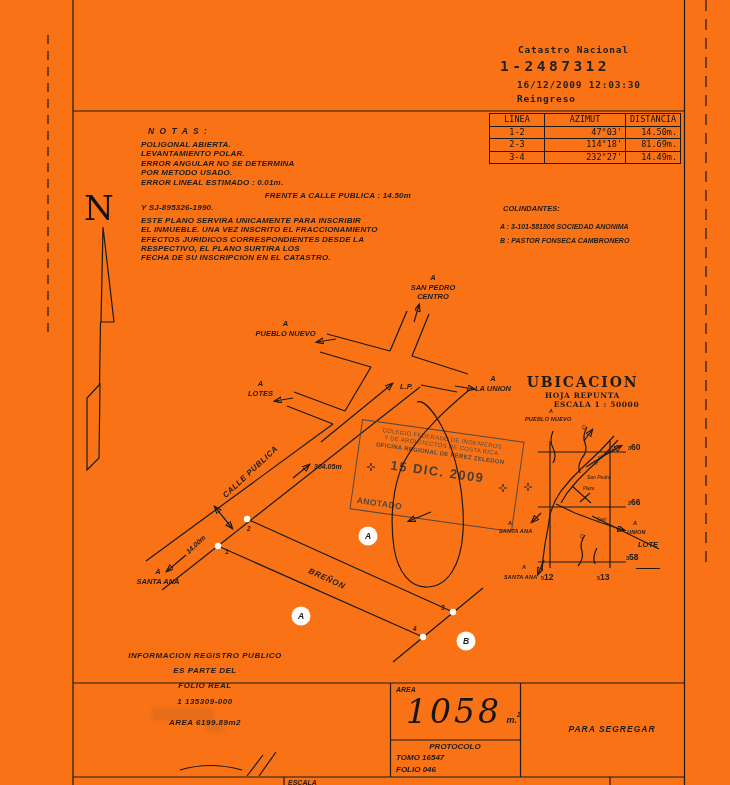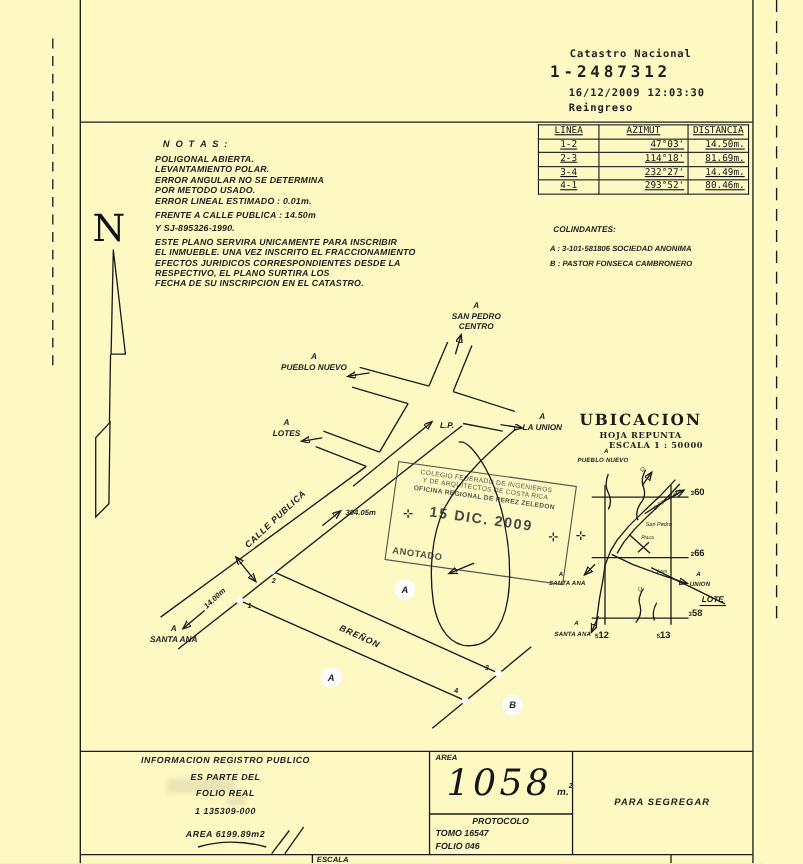--- a/index.html
+++ b/index.html
@@ -1,53 +1,53 @@
 <!DOCTYPE html>
 <html><head>
 <meta charset="utf-8">
 <style>
   html,body{margin:0;padding:0;background:#e8e8e8;}
-  .page{position:relative;width:730px;height:785px;background:#fef9c3;overflow:hidden;
+  .page{position:relative;width:730px;height:785px;background:#f97316;overflow:hidden;
         font-family:"Liberation Sans",sans-serif;color:#1c1c1c;}
   svg.lines{position:absolute;left:0;top:0;}
   svg.lines line, svg.lines path, svg.lines polyline{stroke:#1a1a1a;fill:none;stroke-width:1.2;}
   .abs{position:absolute;white-space:nowrap;}
   .it{font-style:italic;font-weight:600;color:#1c1c1c;}
   .ctr{text-align:center;}
   
   .cat{font-family:"DejaVu Sans Mono",monospace;font-weight:700;color:#212121;}
   
   table.survey{position:absolute;left:489px;top:113px;border-collapse:collapse;
-     font-family:"DejaVu Sans Mono",monospace;font-size:8.5px;color:#111;text-decoration:underline;}
+     font-family:"DejaVu Sans Mono",monospace;font-size:8.5px;color:#111;}
   table.survey td, table.survey th{border:1px solid #1a1a1a;height:11.5px;line-height:11.5px;
      padding:0 3px;font-weight:400;}
   table.survey th{text-align:center;}
   table.survey td.c{ text-align:center;width:48px;}
   table.survey td.r{ text-align:right;width:74px;}
   table.survey td.r2{text-align:right;width:48px;}
   
   .notas{position:absolute;left:141px;top:126px;width:270px;}
   .notas .t{font-style:italic;font-weight:700;font-size:8.5px;letter-spacing:1.5px;margin-left:7px;margin-bottom:4px;}
   .notas .ln{font-style:italic;font-weight:600;font-size:8px;line-height:9.4px;letter-spacing:0.2px;}
-  .notas .g{margin-top:4px;}
+  .notas .g{margin-top:4px;text-align:right;}
   .notas .g2{margin-top:3px;}
   
   .stamp{position:absolute;left:355px;top:430px;width:162px;height:89px;transform:rotate(8deg);
      border:1.6px solid #454545;color:#454545;opacity:0.92;}
   .stamp .h{text-align:center;font-size:6px;line-height:7.3px;letter-spacing:0.3px;}
   .stamp .h3{font-weight:700;}
   .stamp .date{text-align:center;font-size:13px;font-weight:700;margin-top:7px;letter-spacing:1.5px;color:#3a3a3a;}
   .stamp .anot{position:absolute;left:5px;bottom:4px;font-size:8.5px;font-weight:700;letter-spacing:0.5px;}
   .nletter{position:absolute;left:84px;top:188px;font-family:"DejaVu Serif",serif;font-size:34px;color:#111;}
   .ubit{font-family:"DejaVu Serif",serif;font-weight:700;}
   .coord{font-weight:600;font-size:8.5px;}
   .coord::first-letter{font-size:5.5px;}
   .maplbl{font-style:italic;font-weight:600;font-size:5.5px;letter-spacing:0.2px;}
   .tiny{font-style:italic;font-weight:400;font-size:5px;}
-  .lote{font-style:italic;font-weight:600;font-size:7.5px;border-bottom:1px solid #1a1a1a;padding:0 2px 1px 2px;}
+  .lote{font-style:italic;font-weight:600;font-size:7.5px;border-bottom:1px solid #1a1a1a;padding:0 2px 19px 2px;}
   .bigarea{font-family:"DejaVu Serif",serif;font-style:italic;font-size:33px;letter-spacing:3px;color:#161616;}
   .smudge{position:absolute;background:rgba(60,60,60,0.10);filter:blur(2px);}
 </style>
 </head>
 <body>
 
 <div class="page">
 
   <svg class="lines" width="730" height="785">
     <defs>
@@ -195,25 +195,20 @@
     <tr>
       <td class="c">2-3</td>
       <td class="r">114°18'</td>
       <td class="r2">81.69m.</td>
     </tr>
     <tr>
       <td class="c">3-4</td>
       <td class="r">232°27'</td>
       <td class="r2">14.49m.</td>
     </tr>
-    <tr>
-      <td class="c">4-1</td>
-      <td class="r">293°52'</td>
-      <td class="r2">80.46m.</td>
-    </tr>
   </tbody>
     </table>
 
   <div class="notas">
     <div class="t">N O T A S :</div>
     <div class="ln">POLIGONAL ABIERTA.</div>
     <div class="ln">LEVANTAMIENTO POLAR.</div>
     <div class="ln">ERROR ANGULAR NO SE DETERMINA</div>
     <div class="ln">POR METODO USADO.</div>
     <div class="ln">ERROR LINEAL ESTIMADO : 0.01m.</div>
@@ -300,37 +295,37 @@
     <div class="anot">ANOTADO</div>
   </div>
 
   <svg class="lines" width="730" height="785" style="pointer-events:none;">
     <g>
       <path d="M469,390 C449,407 420,432 404,462 C392,487 390,520 394,548 C398,572 410,588 428,587 C448,586 461,565 463,532 C465,494 456,452 441,425 C432,409 423,400 417,402" stroke="#2b2b2b" stroke-width="1.7" fill="none"></path>
       <path d="M431,512 L409,521" stroke="#2b2b2b" stroke-width="1.3" fill="none" marker-end="url(#ah)"></path>
     </g>
   </svg>
 
-  <div class="abs it ctr" style="left:75px;top:687px;width:260px;font-size:8px;letter-spacing:0.5px;">
+  <div class="abs it ctr" style="left:75px;top:651px;width:260px;font-size:8px;letter-spacing:0.5px;">
     <div>INFORMACION REGISTRO PUBLICO</div>
     <div style="margin-top:6px;">ES PARTE DEL</div>
     <div style="margin-top:6px;">FOLIO REAL</div>
     <div style="margin-top:7px;">1 135309-000</div>
     <div style="margin-top:12px;">AREA 6199.89m2</div>
   </div>
   <div class="smudge" style="left:152px;top:708px;width:62px;height:13px;"></div>
   <div class="smudge" style="left:206px;top:723px;width:18px;height:10px;"></div>
 
   <div class="abs it" style="left:396px;top:686px;font-size:7px;">AREA</div>
   <div class="abs" style="left:406px;top:692px;">
     <span class="bigarea">1058</span>
     <span class="it" style="font-size:9px;">m.</span><sup class="it" style="font-size:6.5px;">2</sup>
   </div>
 
   <div class="abs it ctr" style="left:390px;top:742px;width:130px;font-size:8px;font-style:italic;">PROTOCOLO</div>
   <div class="abs it" style="left:396px;top:753px;font-size:8px;">TOMO 16547</div>
   <div class="abs it" style="left:396px;top:765px;font-size:8px;">FOLIO 046</div>
 
-  <div class="abs it ctr" style="left:520px;top:724px;width:164px;font-size:8.5px;letter-spacing:1px;">PARA SEGREGAR</div>
+  <div class="abs it ctr" style="left:520px;top:724px;width:164px;font-size:8.5px;letter-spacing:1px;padding-left:10px;">PARA SEGREGAR</div>
 
   <div class="abs it" style="left:288px;top:779px;font-size:7px;">ESCALA</div>
 
 </div>
 
 </body></html>

